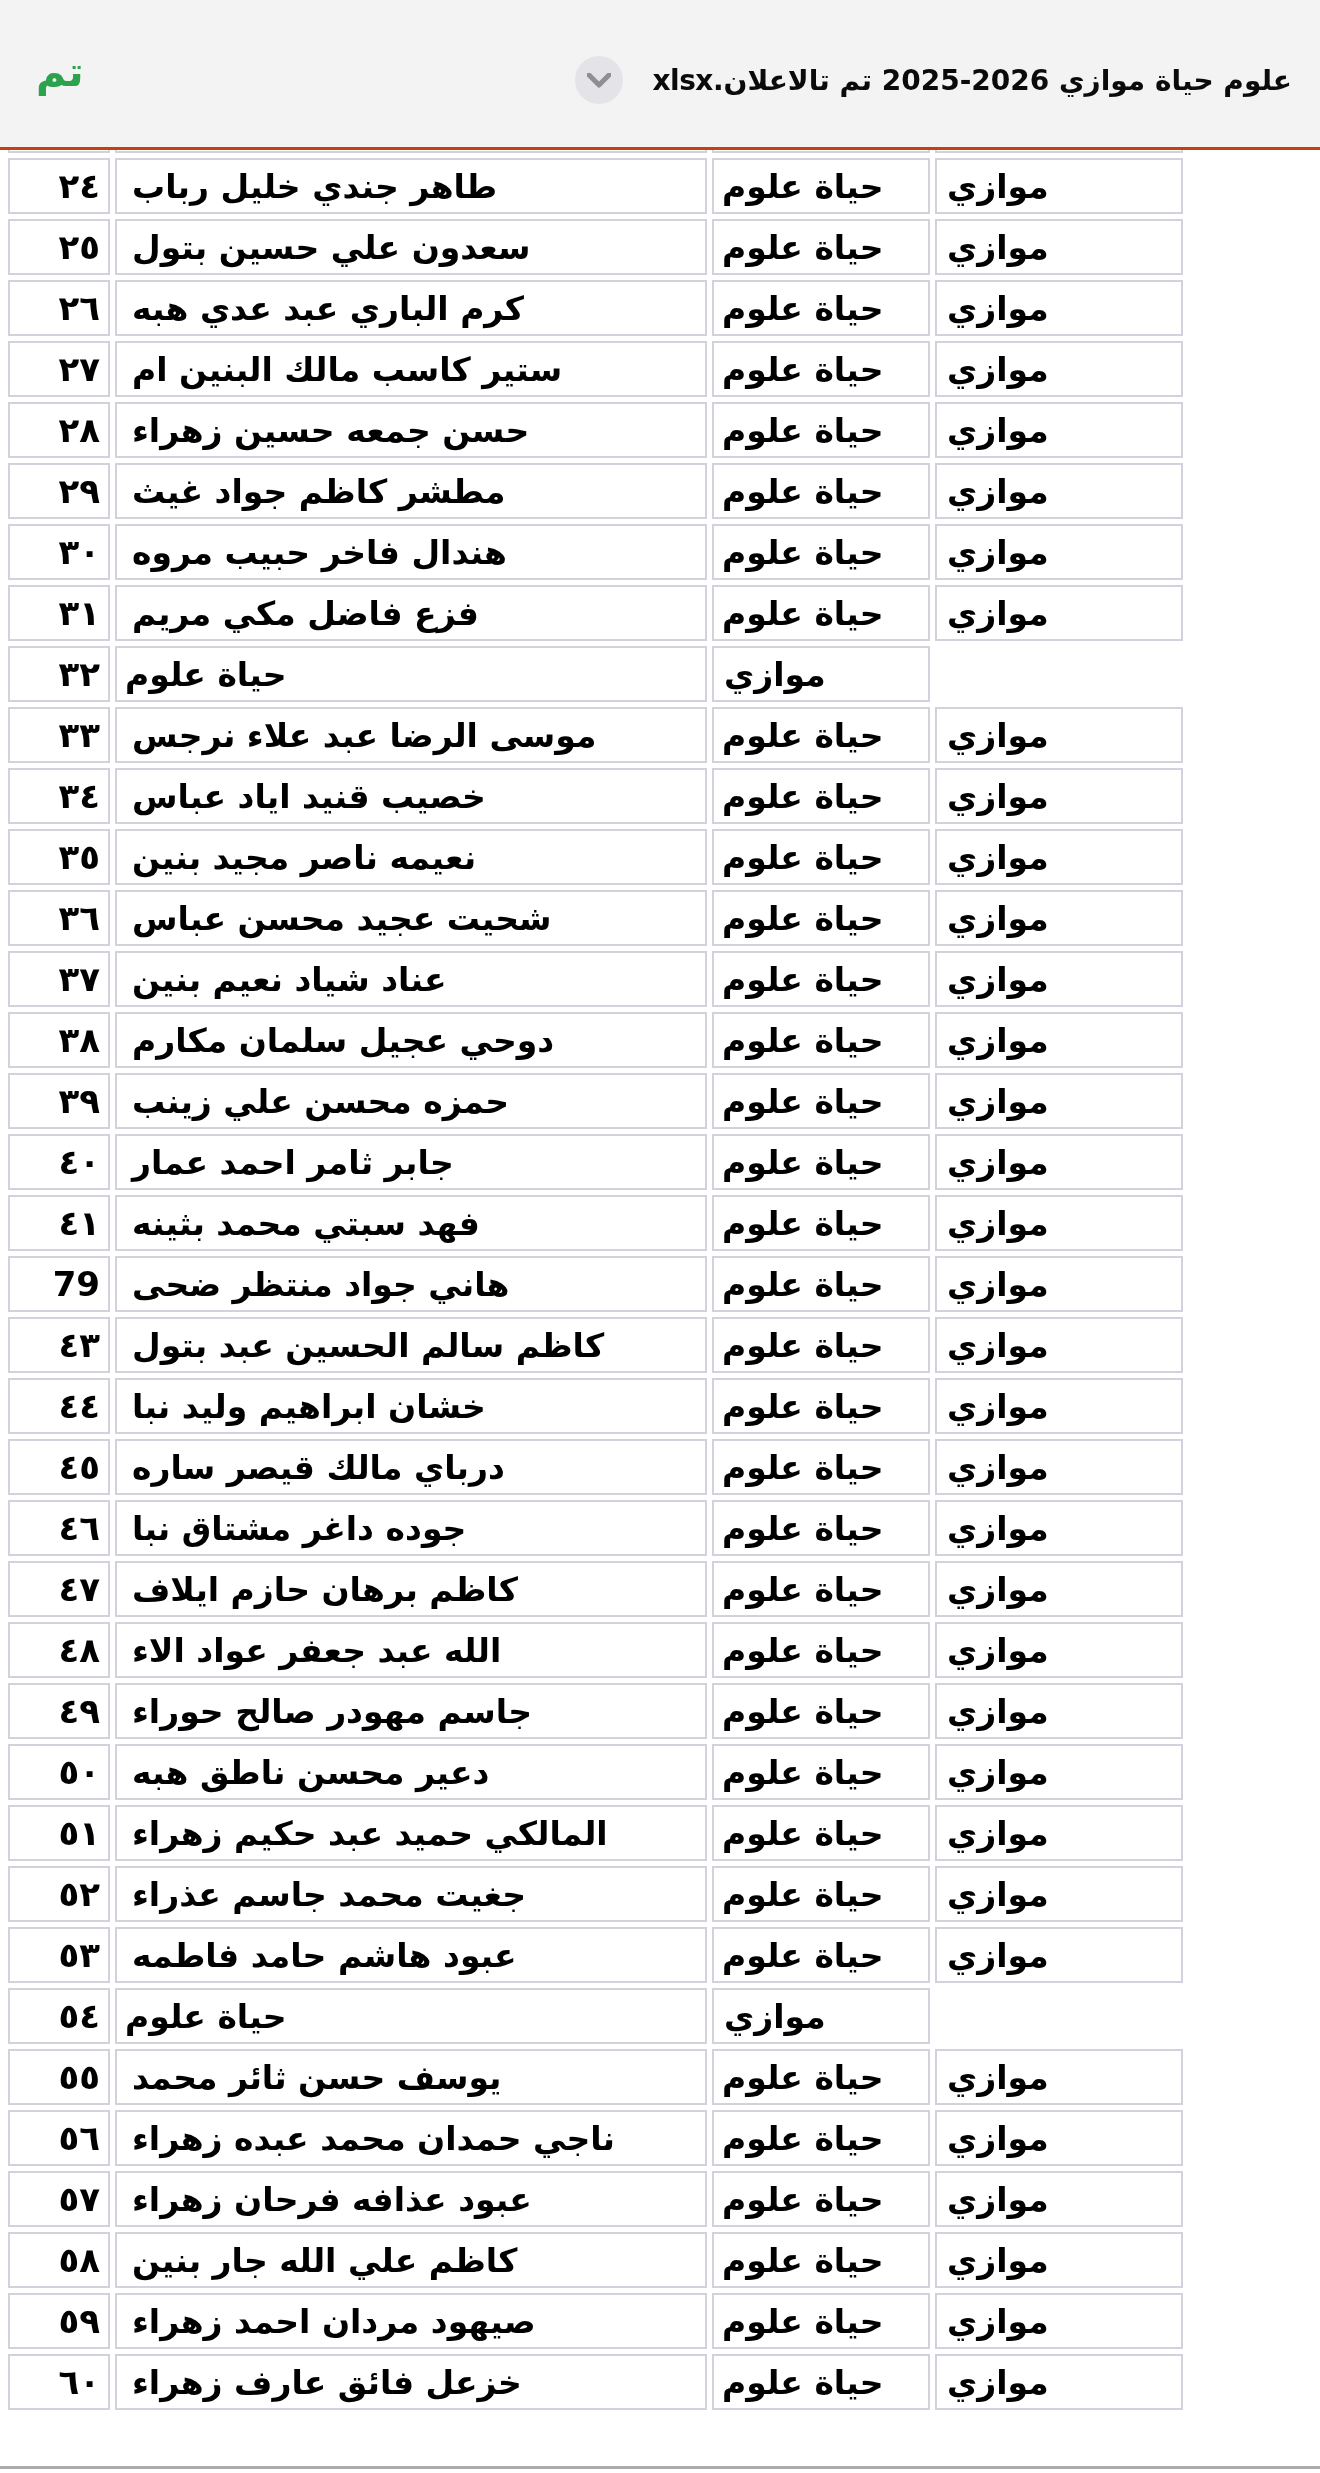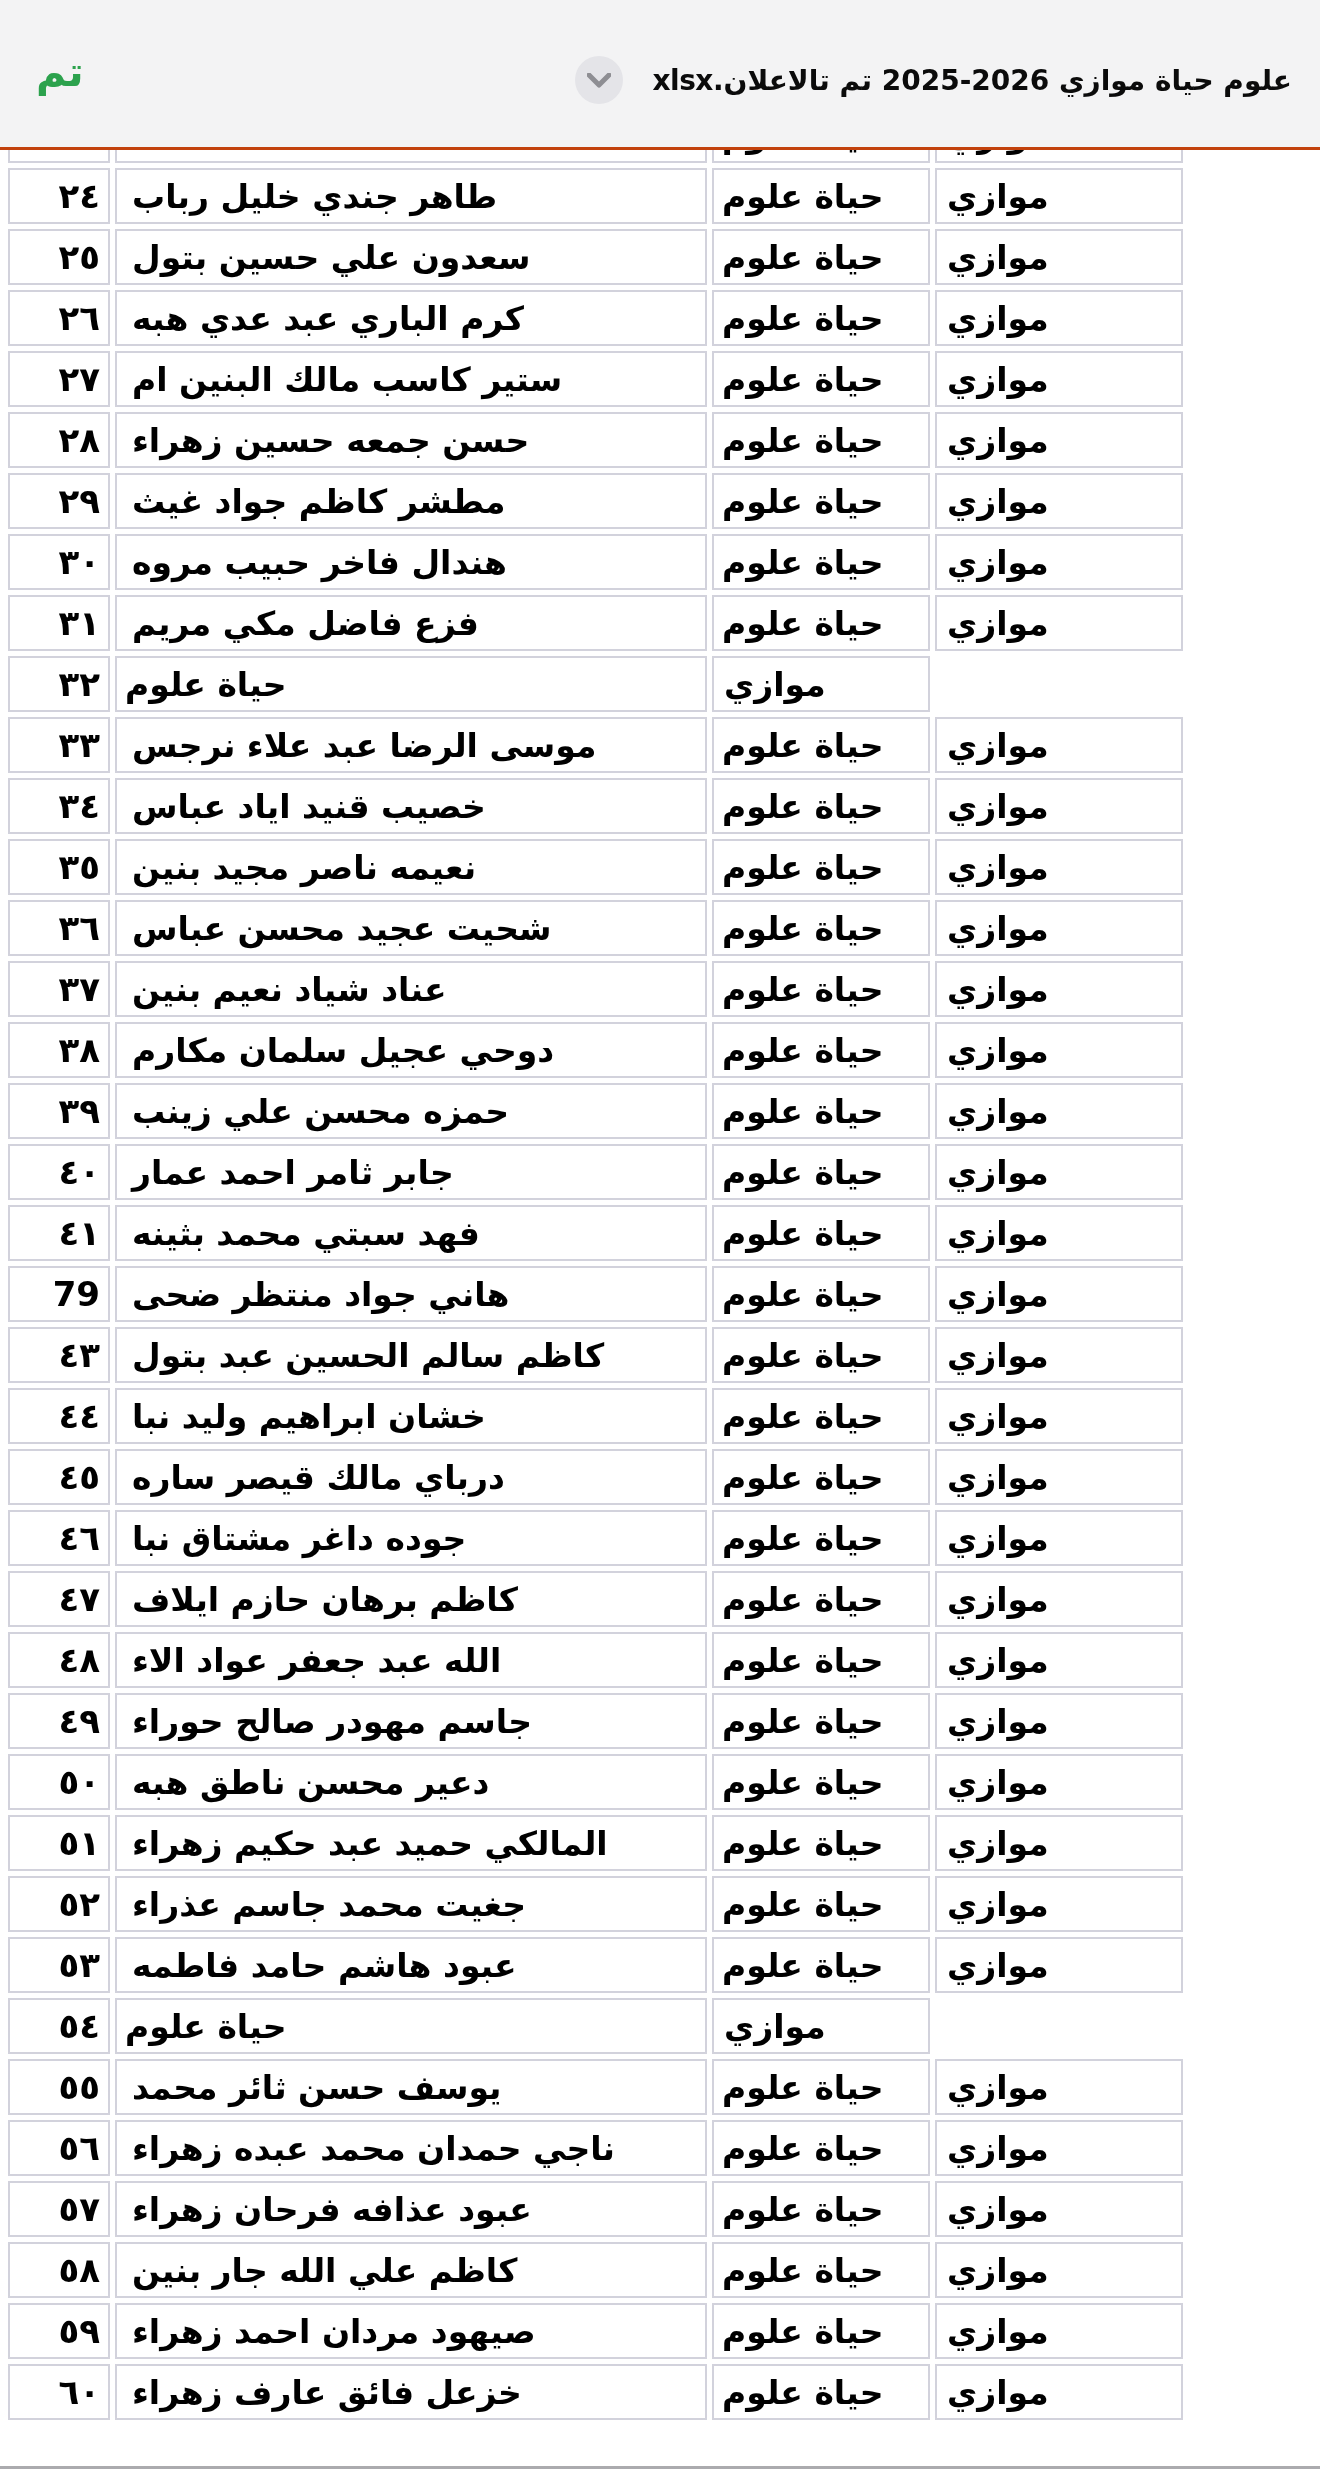--- a/index.html
+++ b/index.html
@@ -14,21 +14,21 @@
               color:var(--green); cursor:pointer; }
   .title-group { position:absolute; right:28px; top:30px; height:100px;
                  display:flex; align-items:center; gap:30px; }
   .chevron-btn { width:48px; height:48px; border-radius:50%; background:#E4E4E8;
                  border:none; display:flex; align-items:center; justify-content:center;
                  cursor:pointer; flex:0 0 auto; }
   .doc-title { font-size:28px; font-weight:700; color:#0B0B0B; white-space:nowrap;
                letter-spacing:-0.5px; }
 
   
-  .content { position:absolute; top:107px; left:8px; z-index:1; }
+  .content { position:absolute; top:97px; left:8px; z-index:1; }
   .row { display:grid; grid-template-columns:102px 592px 218px 248px;
          column-gap:5px; height:56px; margin-bottom:5px; }
   .cell { background:#fff; border:2px solid #D2D2DC; display:flex; align-items:center;
           font-weight:700; font-size:33px; color:#000; line-height:1;
           overflow:hidden; white-space:nowrap; }
   .cell.no      { justify-content:flex-end; padding-right:8px; font-size:34px; }
   .cell.name    { padding-left:15px; }
   .cell.subject { padding-left:8px; }
   .cell.type    { padding-left:10px; }
 

